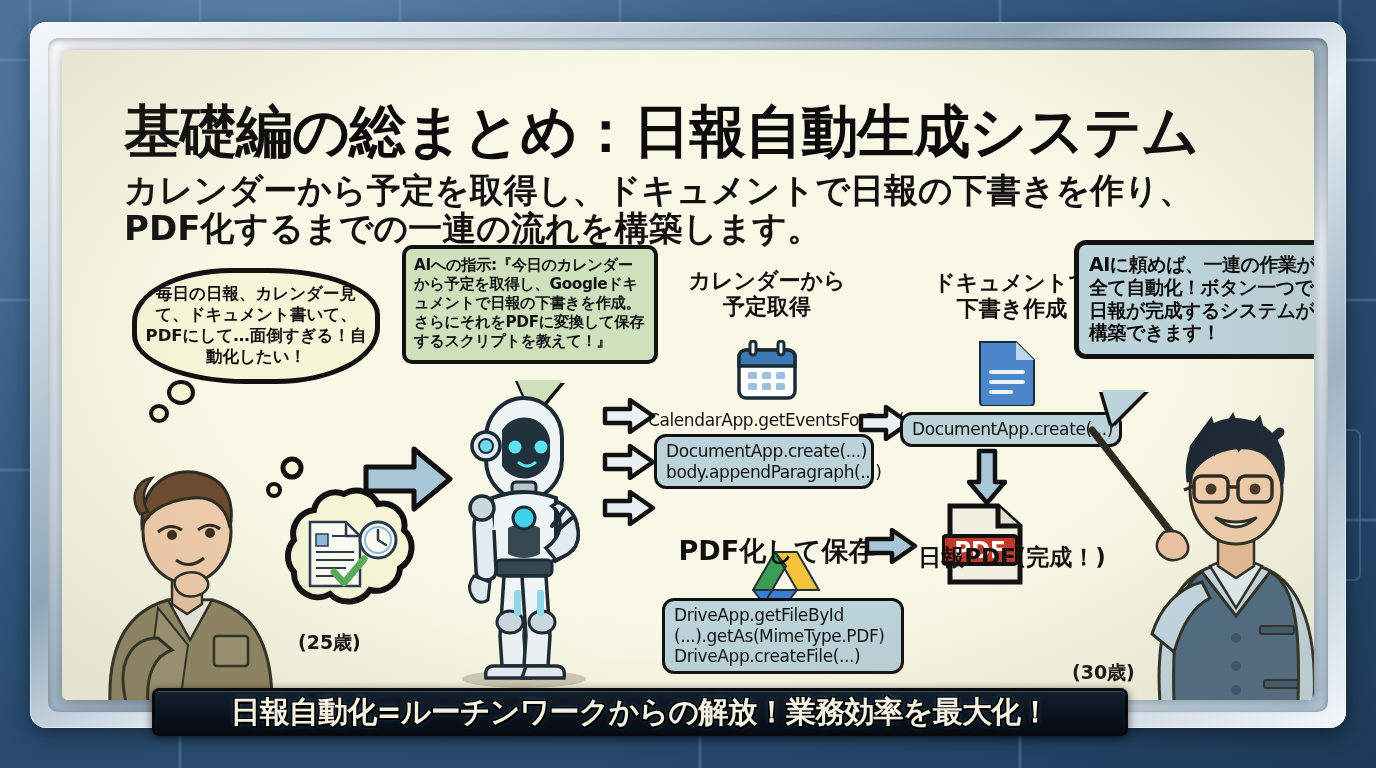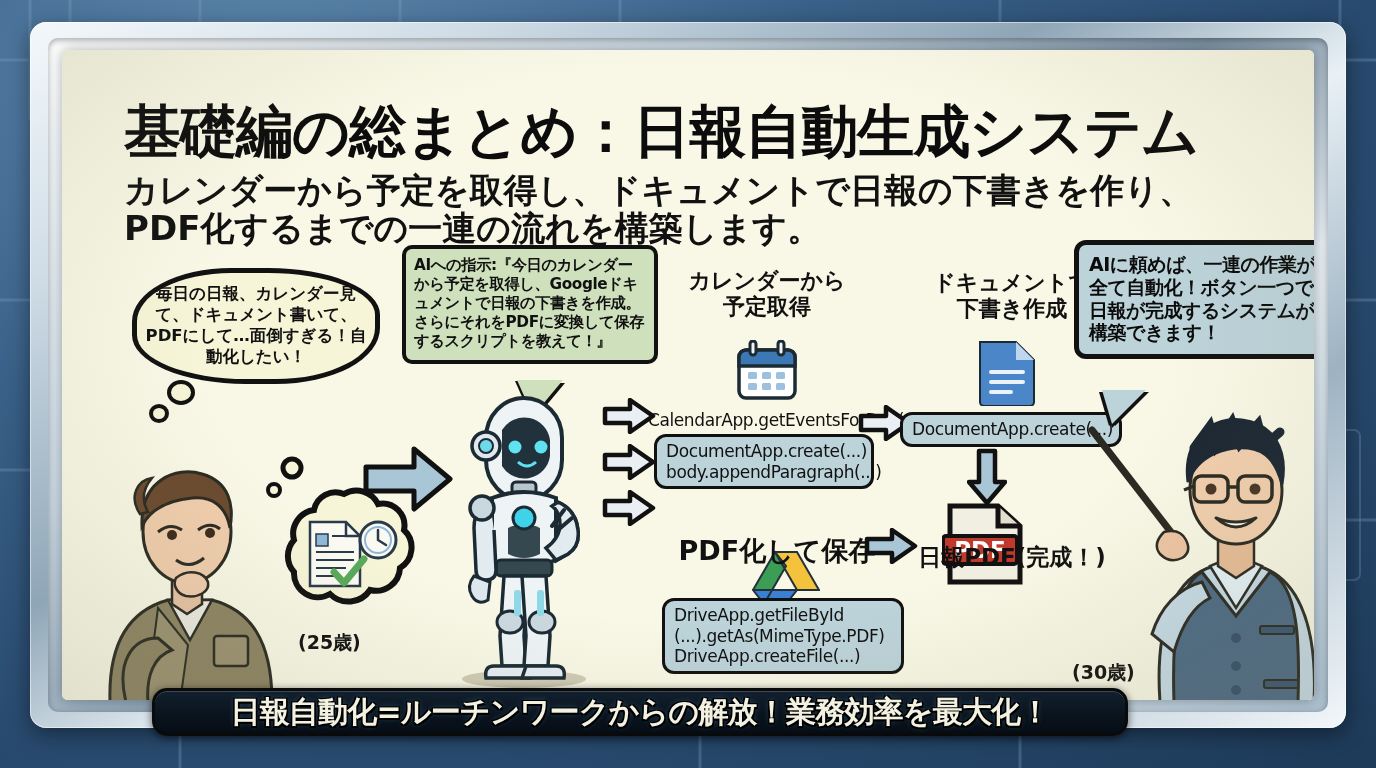--- a/index.html
+++ b/index.html
@@ -104,21 +104,21 @@
   }
 
   
   .arrow{position:absolute;}
   .ageLabel{position:absolute;font-size:19px;font-weight:700;color:#111;}
 
   
   .banner{
     position:absolute;left:152px;top:688px;width:970px;height:42px;
     background:linear-gradient(180deg,#12202e 0%,#0a141e 55%,#060d15 100%);
-    border:3px solid #0a0a0a;border-radius:15px;
+    border:3px solid #0a0a0a;border-radius:7px;
     box-shadow:0 2px 8px rgba(0,0,0,.6), inset 0 1px 0 rgba(255,255,255,.18);
     display:flex;align-items:center;justify-content:center;
   }
   .banner-text{
     font-size:30px;font-weight:700;color:#f3f2e2;letter-spacing:-.8px;white-space:nowrap;
     text-shadow:-1.5px -1.5px 0 #000,1.5px -1.5px 0 #000,-1.5px 1.5px 0 #000,1.5px 1.5px 0 #000,0 0 6px rgba(120,200,255,.35);
   }
 </style>
 </head>
 <body>

